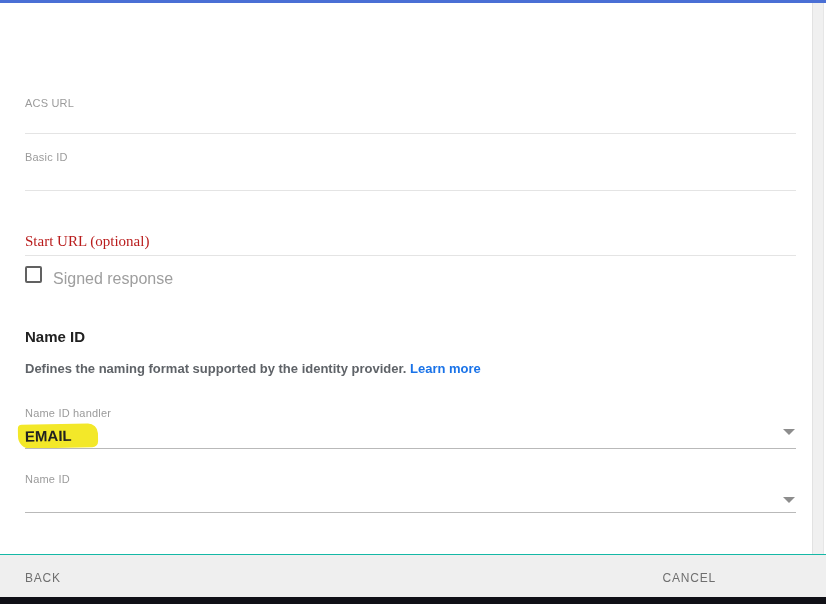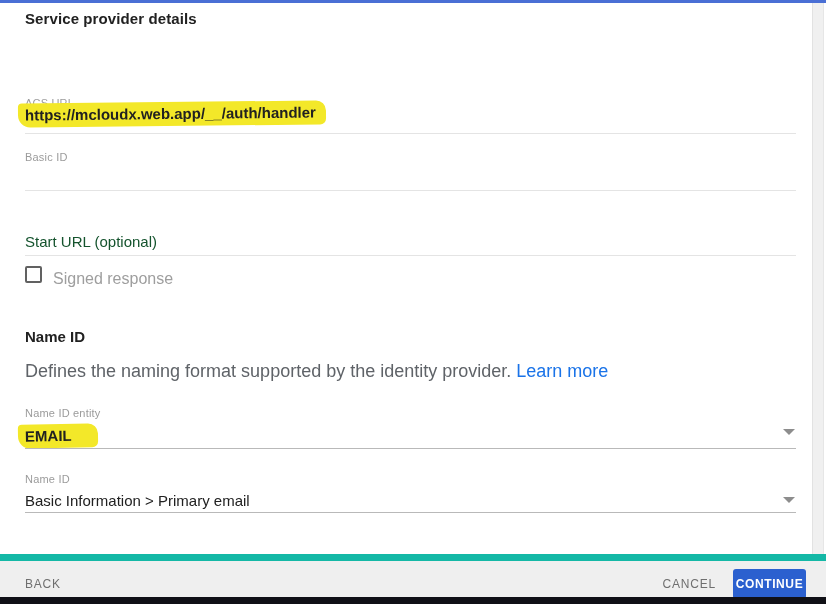--- a/index.html
+++ b/index.html
@@ -40,49 +40,49 @@
     margin-left: -7px;
     border-radius: 4px 10px 6px 12px;
     transform: rotate(-0.6deg);
   }
   .underline {
     position: absolute; left: 25px; width: 771px; height: 1px; background: #e4e4e4;
   }
   .underline.dark { background: #b9b9b9; }
   .placeholder-text {
     position: absolute; left: 25px;
-    font-size: 15px; color: #14532d;
+    font-size: 15px; color: #b91c1c; font-family: Liberation Serif, serif;
   }
   .checkbox {
     position: absolute; left: 25px; top: 266px;
     width: 17px; height: 17px; background: #fff;
     border: 2px solid #616161; border-radius: 2px; cursor: pointer;
   }
   .checkbox-label {
     position: absolute; left: 53px; top: 270px;
     font-size: 16px; color: #9e9e9e;
   }
   .section-title {
     position: absolute; left: 25px; top: 328px;
     font-size: 15px; font-weight: bold; color: #212121;
   }
   .section-desc {
     position: absolute; left: 25px; top: 361px;
-    font-size: 18px; color: #5f6368;
+    font-size: 13px; color: #5f6368; font-weight: bold;
   }
   .dd-arrow {
     position: absolute; left: 783px;
     width: 0; height: 0;
     border-left: 6px solid transparent; border-right: 6px solid transparent;
     border-top: 6px solid #8d8d8d;
     cursor: pointer;
   }
   .footer {
     position: absolute; left: 0; top: 554px; width: 826px; height: 43px;
-    background: #efefef; border-top: 7px solid #14b8a6;
+    background: #efefef; border-top: 1px solid #14b8a6;
   }
   .back-btn {
     position: absolute; left: 25px; top: 16px;
     font-size: 12px; color: #6f6f6f; letter-spacing: 0.8px; cursor: pointer;
   }
   .cancel-btn {
     position: absolute; right: 110px; top: 16px;
     font-size: 12px; color: #6f6f6f; letter-spacing: 0.8px; cursor: pointer;
   }
   .continue-btn {
@@ -98,56 +98,50 @@
   }
 </style>
 </head>
 <body>
 
 <div class="screen">
 
   <div class="top-line" style="background: rgb(74, 111, 213);"></div>
   <div class="scroll-track"></div>
 
-  <div class="page-title">Service provider details</div>
 
 
   <div class="field-label" style="top:97px">ACS URL</div>
-  <div class="field-value" style="top:102px">
-    <span class="hl" id="hl-acs" style="background: rgb(243, 232, 41);">https://mcloudx.web.app/__/auth/handler</span>
-  </div>
   <div class="underline" style="top:133px"></div>
 
   <div class="field-label" style="top:151px">Basic ID</div>
   <div class="underline" style="top:190px"></div>
 
   <div class="placeholder-text" style="top:233px" title="Start URL (optional)">Start URL (optional)</div>
   <div class="underline" style="top:255px"></div>
 
   <div class="checkbox"></div>
   <div class="checkbox-label">Signed response</div>
 
   <div class="section-title">Name ID</div>
   <div class="section-desc">
     <span>Defines the naming format supported by the identity provider.</span>
     <span class="link" style="color: rgb(26, 115, 232);">Learn more</span>
   </div>
 
-  <div class="field-label" style="top:407px">Name ID entity</div>
+  <div class="field-label" style="top:407px">Name ID handler</div>
   <div class="field-value" style="top:424px">
     <span class="hl" id="hl-email" style="transform: rotate(-1.1deg); padding-right: 26px; background: rgb(243, 232, 41);">EMAIL</span>
   </div>
   <div class="dd-arrow" style="top:429px"></div>
   <div class="underline dark" style="top:448px"></div>
 
   <div class="field-label" style="top:473px">Name ID</div>
-  <div class="field-value" style="top:492px">Basic Information &gt; Primary email</div>
   <div class="dd-arrow" style="top:497px"></div>
   <div class="underline dark" style="top:512px"></div>
 
   <div class="footer">
     <div class="back-btn">BACK</div>
     <div class="cancel-btn">CANCEL</div>
-    <button class="continue-btn" style="background: rgb(43, 96, 207);">CONTINUE</button>
   </div>
 
   <div class="bottom-bar" style="background: rgb(16, 16, 22);"></div>
 </div>
 
 </body></html>

